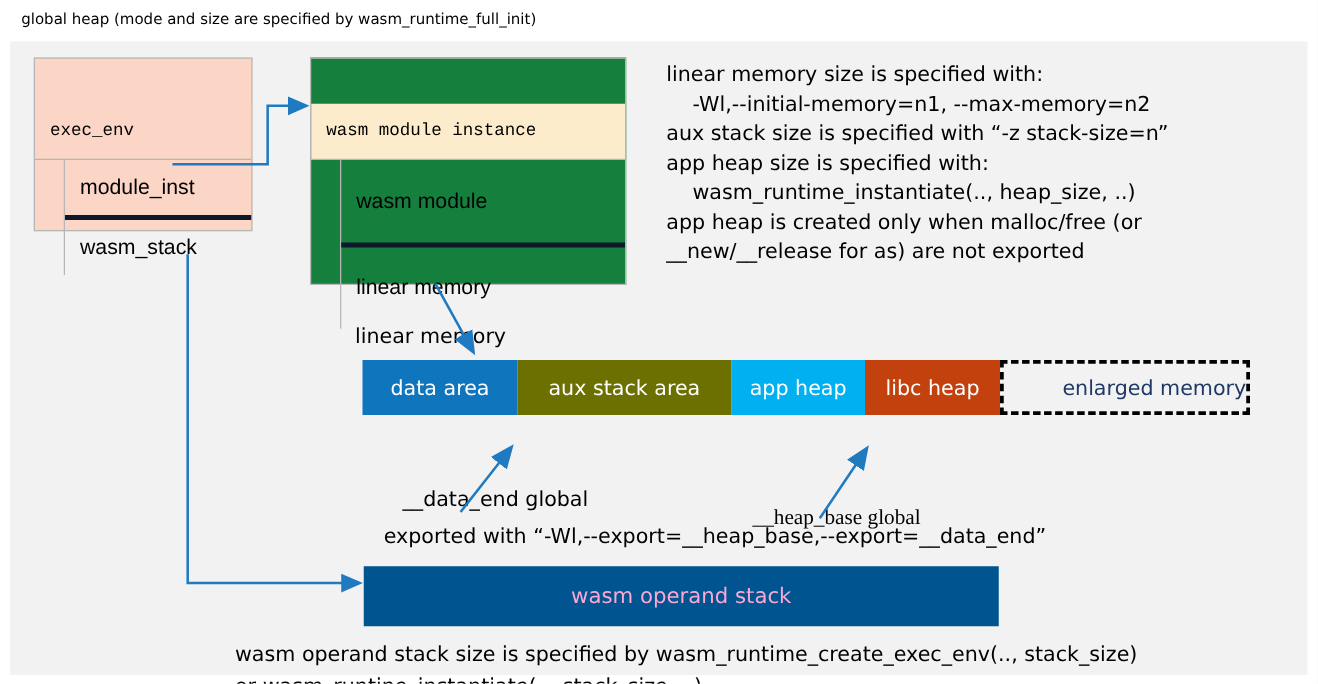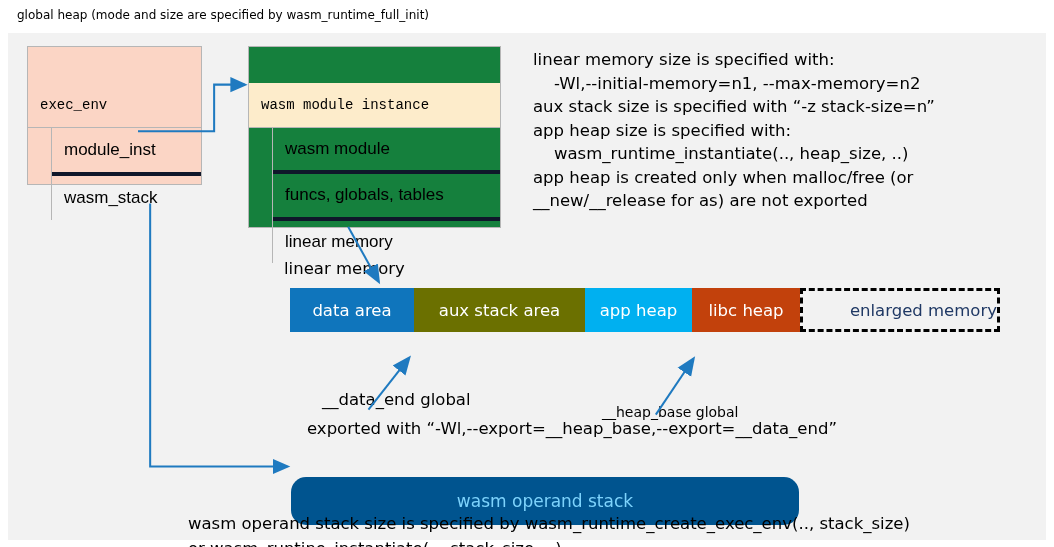--- a/index.html
+++ b/index.html
@@ -135,35 +135,35 @@
     justify-content: flex-end;
   }
 
   
   #data-end-label {
     position: absolute; left: 314px; top: 357px;
     font-size: 16.5px; white-space: nowrap;
   }
   #heap-base-label {
     position: absolute; left: 594px; top: 371px;
-    font-size: 14px; white-space: nowrap;
+    font-size: 17px; white-space: nowrap; font-family: Liberation Serif, serif;
   }
   #exported-with-label {
     position: absolute; left: 299px; top: 386px;
     font-size: 16.5px; white-space: nowrap;
   }
 
   
   #operand-stack-bar {
     position: absolute;
-    left: 283px; top: 444px;
+    left: 283px; top: 420px;
     width: 508px; height: 48px;
     background: #00548f;
     display: flex; align-items: center; justify-content: center;
-    color: #7dd3fc; font-size: 17px; white-space: nowrap; border-radius: 15px;
+    color: #f9a8d4; font-size: 17px; white-space: nowrap;
   }
   #bottom-text {
     position: absolute;
     left: 180px; top: 478px;
     font-size: 16.5px;
     line-height: 25px;
     white-space: pre;
   }
 
   
@@ -191,21 +191,20 @@
       </div>
     </div>
   </div>
 
   <div class="struct-box" id="module-instance-box">
     <div class="struct-header">wasm module instance</div>
     <div class="struct-body">
       <div class="struct-gutter"></div>
       <div class="struct-rows">
         <div class="struct-row">wasm module</div>
-        <div class="struct-row">funcs, globals, tables</div>
         <div class="struct-row">linear memory</div>
       </div>
     </div>
   </div>
 
   <div id="spec-text">linear memory size is specified with:
     -Wl,--initial-memory=n1, --max-memory=n2
 aux stack size is specified with “-z stack-size=n”
 app heap size is specified with:
     wasm_runtime_instantiate(.., heap_size, ..)

